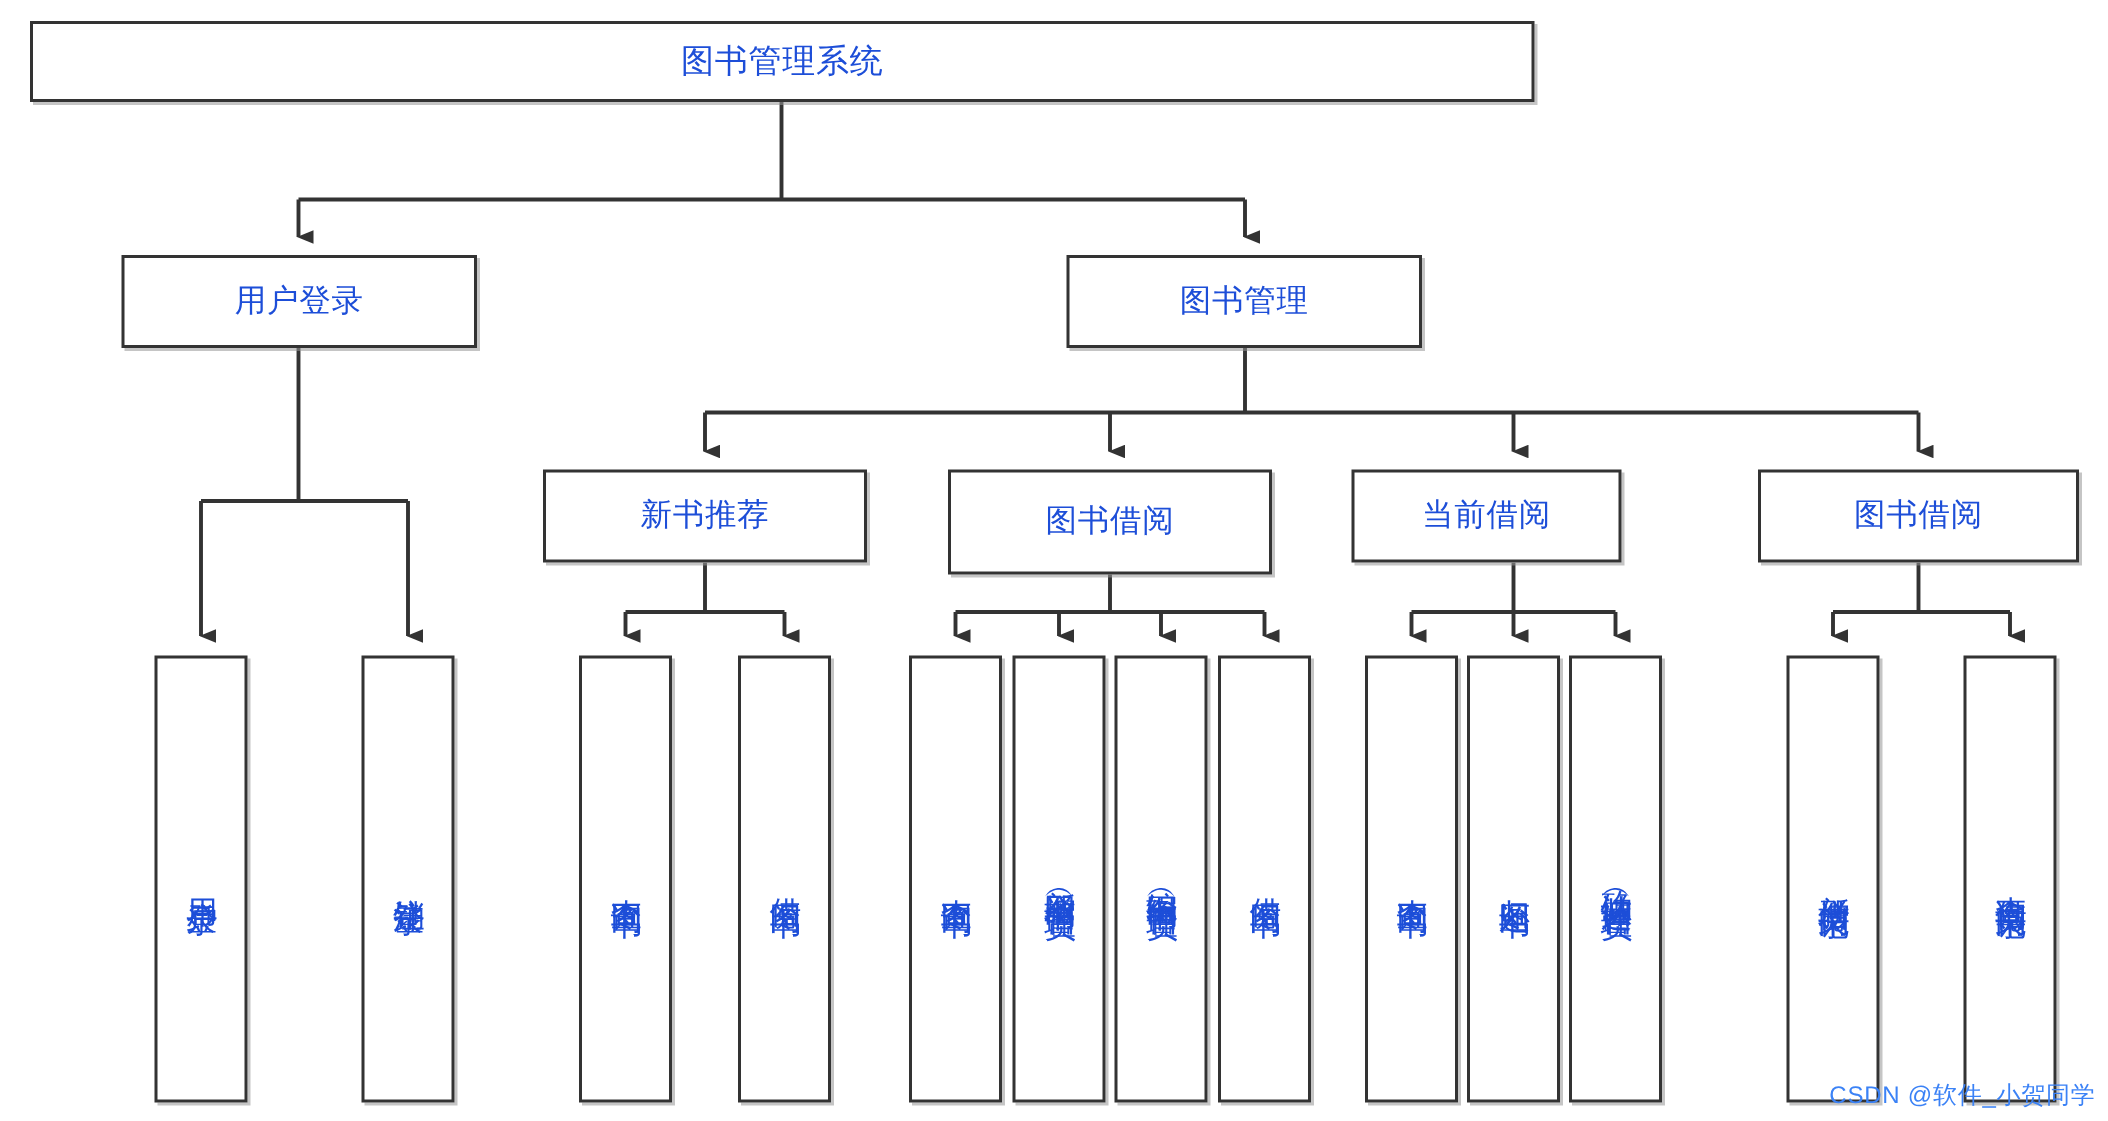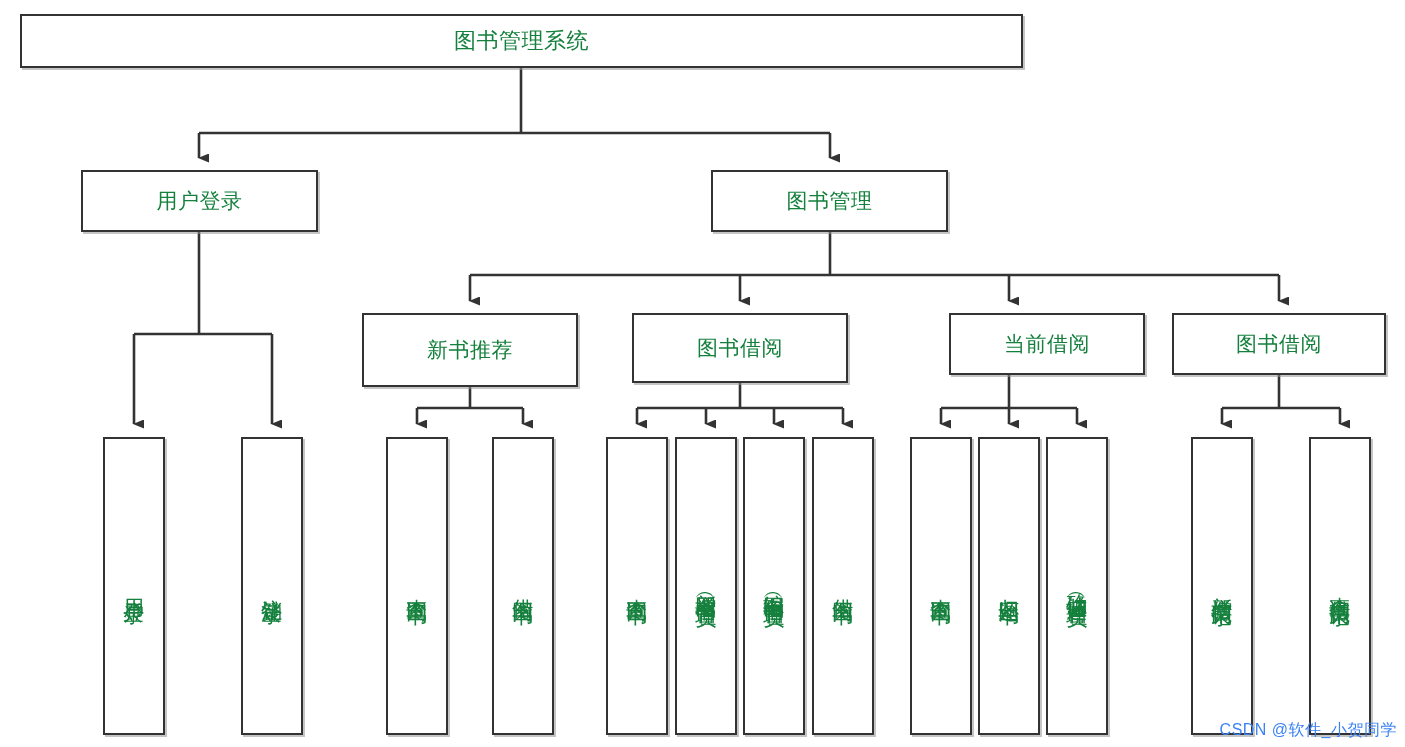--- a/index.html
+++ b/index.html
@@ -33,21 +33,21 @@
     background: #ffffff;
     box-shadow: 2px 2px 0 rgba(150,150,150,0.55);
     display: flex;
     align-items: center;
     justify-content: center;
     text-align: center;
   }
   .node .label {
     font-size: 21px;
     line-height: 1.15;
-    color: #15803d;
+    color: #1d4ed8;
     letter-spacing: 0.5px;
     white-space: nowrap;
   }
   .node.root .label { font-size: 22px; }
   .node.leaf {
     align-items: center;
     justify-content: center;
   }
   .node.leaf .label {
     writing-mode: vertical-rl;
@@ -127,27 +127,27 @@
     <span class="label">图书管理系统</span>
   </div>
 
   <div class="node" style="left:81px; top:170px; width:237px; height:62px;">
     <span class="label">用户登录</span>
   </div>
   <div class="node" style="left:711px; top:170px; width:237px; height:62px;">
     <span class="label">图书管理</span>
   </div>
 
-  <div class="node" style="left:362px; top:313px; width:216px; height:74px;">
+  <div class="node" style="left:362px; top:313px; width:216px; height:62px;">
     <span class="label">新书推荐</span>
   </div>
   <div class="node" style="left:632px; top:313px; width:216px; height:70px;">
     <span class="label">图书借阅</span>
   </div>
-  <div class="node" style="left:901px; top:313px; width:196px; height:62px;margin-left:48px;">
+  <div class="node" style="left:901px; top:313px; width:180px; height:62px;">
     <span class="label">当前借阅</span>
   </div>
   <div class="node" style="left:1172px; top:313px; width:214px; height:62px;">
     <span class="label">图书借阅</span>
   </div>
 
   <div class="node leaf" style="left:103px; top:437px; width:62px; height:298px;">
     <span class="label">用户登录</span>
   </div>
   <div class="node leaf" style="left:241px; top:437px; width:62px; height:298px;">

